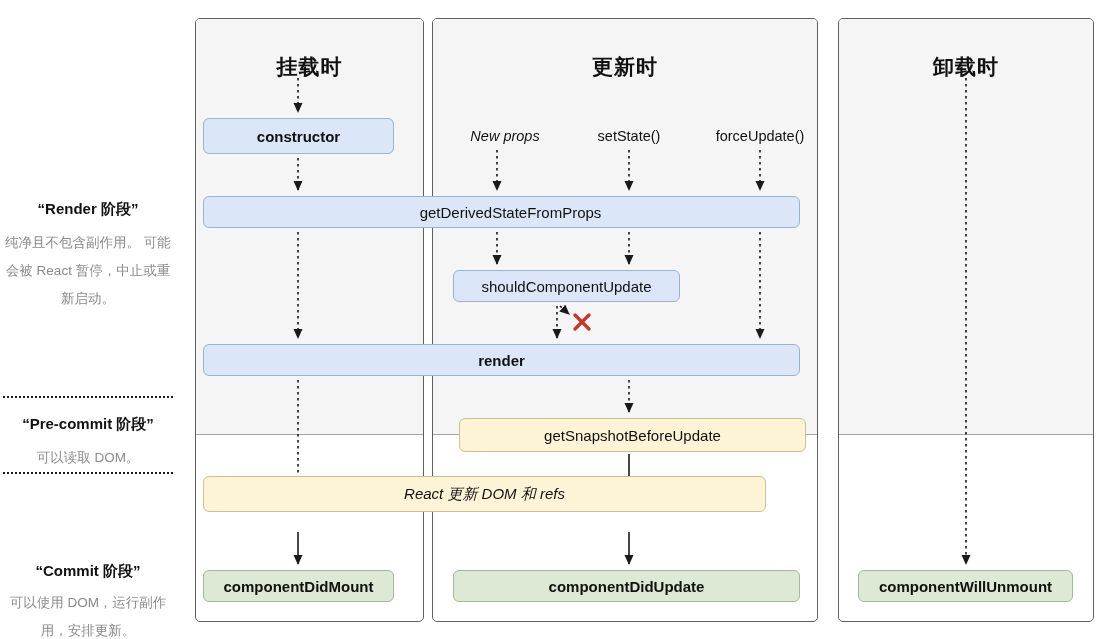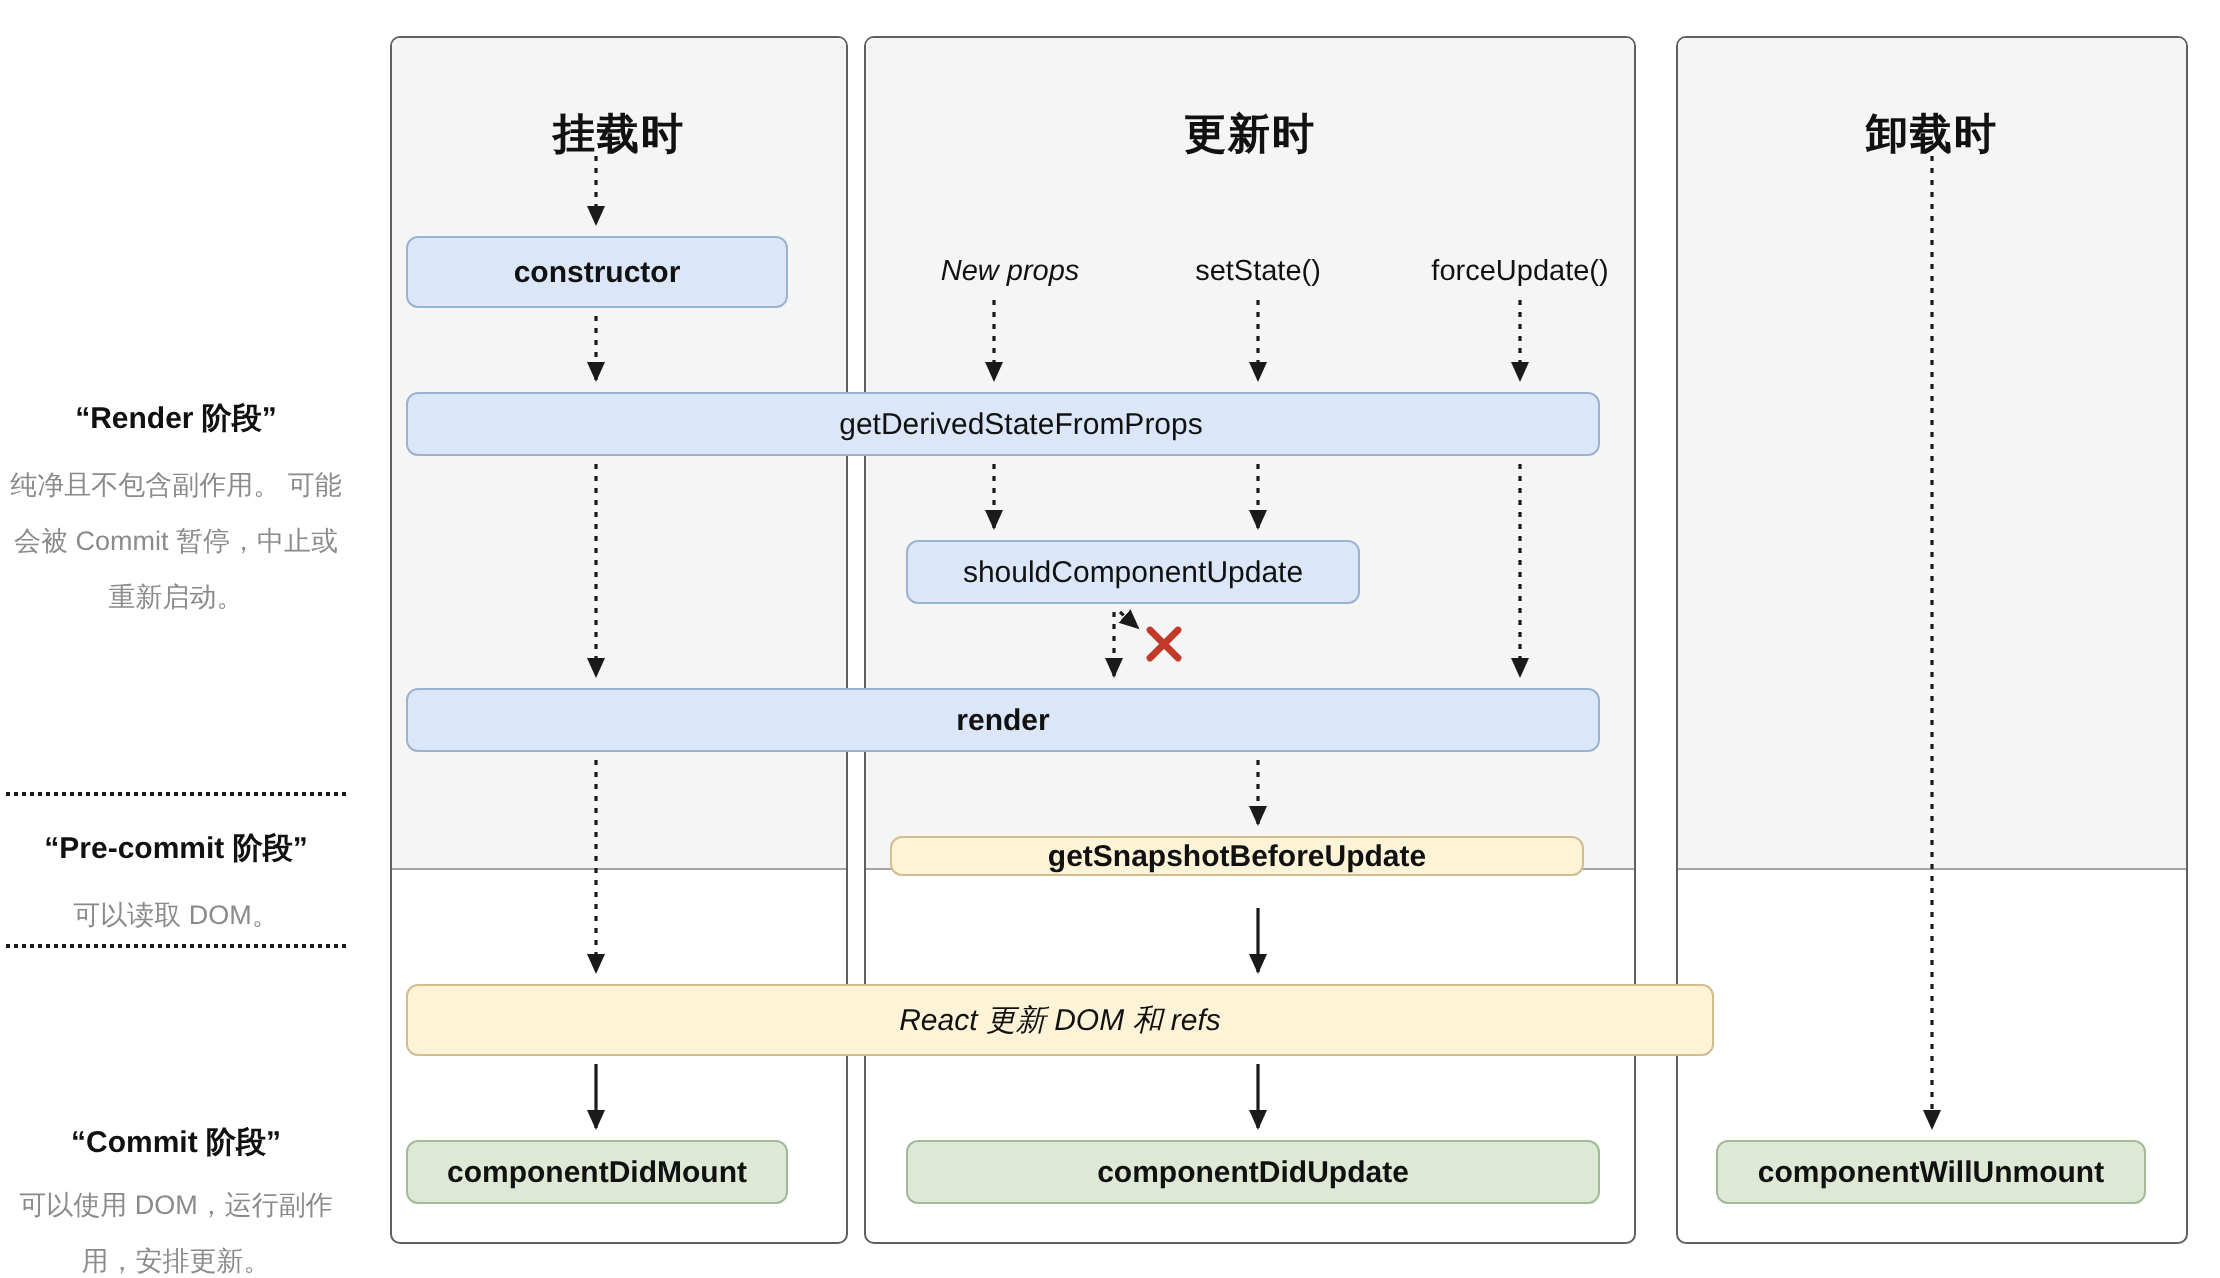--- a/index.html
+++ b/index.html
@@ -57,21 +57,21 @@
   .dotted-2{top:468px;}
 </style>
 </head>
 <body>
 
 <div class="canvas">
 
   <aside class="sidebar">
     <div class="sb-render">
       <div class="sb-title">“Render 阶段”</div>
-      <div class="sb-desc">纯净且不包含副作用。 可能会被 Commit 暂停，中止或重新启动。</div>
+      <div class="sb-desc">纯净且不包含副作用。 可能会被 React 暂停，中止或重新启动。</div>
     </div>
     <div class="dotted dotted-1"></div>
     <div class="sb-precommit">
       <div class="sb-title">“Pre-commit 阶段”</div>
       <div class="sb-desc">可以读取 DOM。</div>
     </div>
     <div class="dotted dotted-2"></div>
     <div class="sb-commit">
       <div class="sb-title">“Commit 阶段”</div>
       <div class="sb-desc">可以使用 DOM，运行副作用，安排更新。</div>
@@ -128,19 +128,19 @@
   </svg>
 
   <div class="trigger italic" style="left:445px;">New props</div>
   <div class="trigger" style="left:569px;">setState()</div>
   <div class="trigger" style="left:700px;">forceUpdate()</div>
 
   <div class="box blue bold" style="left:203px;top:118px;width:191px;height:36px;">constructor</div>
   <div class="box blue" style="left:203px;top:196px;width:597px;height:32px;padding-left:18px;">getDerivedStateFromProps</div>
   <div class="box blue" style="left:453px;top:270px;width:227px;height:32px;">shouldComponentUpdate</div>
   <div class="box blue bold" style="left:203px;top:344px;width:597px;height:32px;">render</div>
-  <div class="box yellow" style="left:445px;top:418px;width:347px;height:20px;font-weight:bold;">getSnapshotBeforeUpdate</div>
-  <div class="box yellow italic" style="left:203px;top:492px;width:654px;height:36px;">React 更新 DOM 和 refs</div>
+  <div class="box yellow" style="left:459px;top:418px;width:347px;height:34px;">getSnapshotBeforeUpdate</div>
+  <div class="box yellow italic" style="left:203px;top:476px;width:563px;height:36px;">React 更新 DOM 和 refs</div>
   <div class="box green bold" style="left:203px;top:570px;width:191px;height:32px;">componentDidMount</div>
   <div class="box green bold" style="left:453px;top:570px;width:347px;height:32px;">componentDidUpdate</div>
   <div class="box green bold" style="left:858px;top:570px;width:215px;height:32px;">componentWillUnmount</div>
 
 </div>
 
 </body></html>

